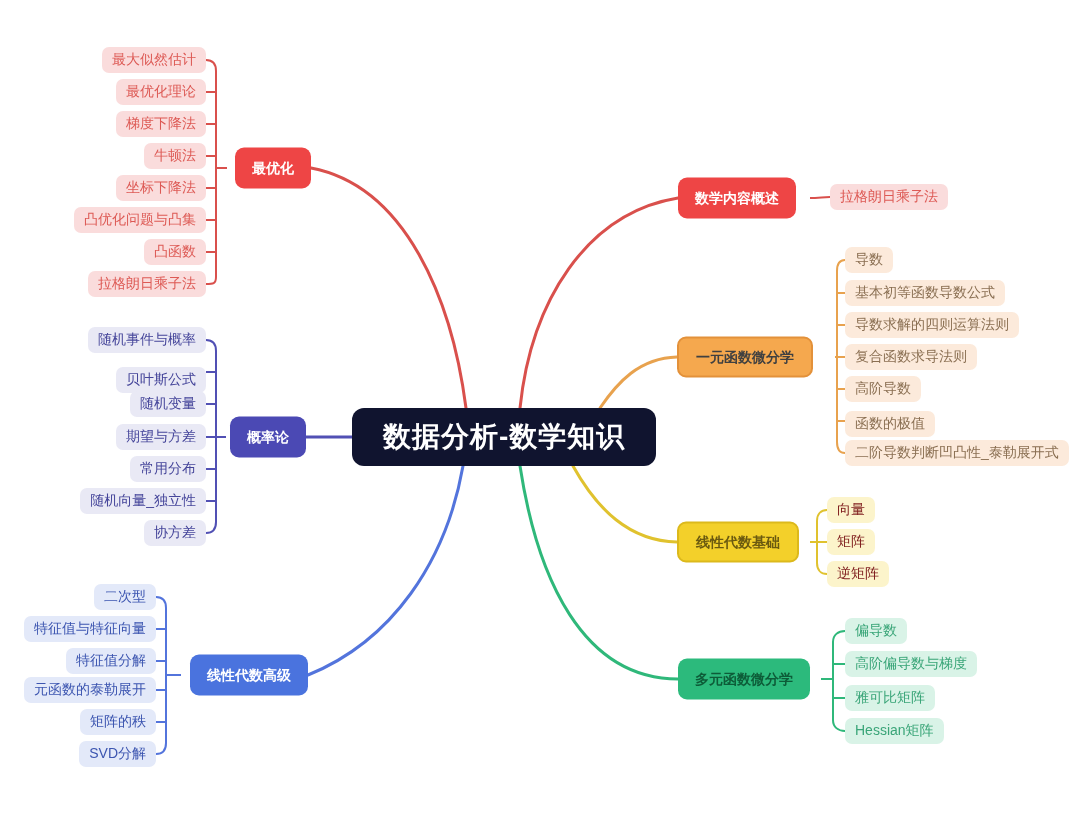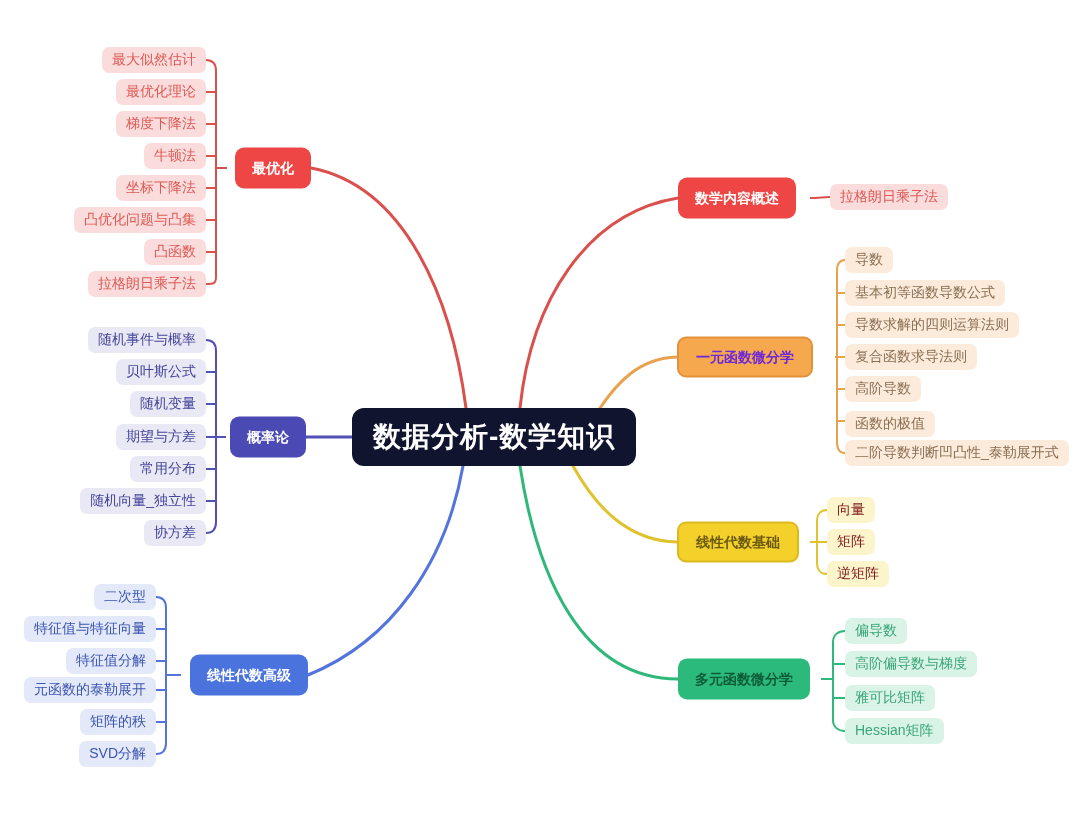--- a/index.html
+++ b/index.html
@@ -6,33 +6,33 @@
   #canvas{
     position:relative;width:1080px;height:829px;background:#ffffff;overflow:hidden;
     font-family:"Liberation Sans","DejaVu Sans",sans-serif;
   }
   #edges{position:absolute;left:0;top:0;width:1080px;height:829px;}
   .node,.child,.root{
     position:absolute;white-space:nowrap;box-sizing:border-box;
     transform:translateY(-50%);display:flex;align-items:center;justify-content:center;
   }
   .root{
-    left:352px;top:437px;height:58px;padding:0 21px;border-radius:12px;
+    left:352px;top:437px;height:58px;padding:0 31px;border-radius:12px;
     background:#10142f;color:#ffffff;font-size:28px;font-weight:bold;letter-spacing:1px;
   }
   .node{height:41px;padding:0 17px;border-radius:9px;font-size:14px;font-weight:bold;}
   .child{height:26px;padding:9px 10px;border-radius:7px;font-size:14px;}
   
   .b0-node,.b3-node{background:#ee4545;color:#ffffff;}
   .b0-child,.b3-child{background:#fadcdc;color:#dd5a55;}
   .b1-node{background:#4b49b4;color:#ffffff;}
   .b1-child{background:#e9e9f5;color:#45459a;}
   .b2-node{background:#4a73de;color:#ffffff;}
   .b2-child{background:#e3e9f9;color:#3c55b0;}
-  .b4-node{background:#f5a84e;color:#6d28d9;border:2px solid #e3913a;}
+  .b4-node{background:#f5a84e;color:#404040;border:2px solid #e3913a;}
   .b4-child{background:#fceadb;color:#8a6f52;}
   .b5-node{background:#f3d02a;color:#6b5a10;border:2px solid #dcb91c;}
   .b5-child{background:#fcf4cb;color:#7f1d1d;}
   .b6-node{background:#2cba7c;color:#0d5c38;}
   .b6-child{background:#d9f3e7;color:#3aa578;}
 </style>
 </head>
 <body>
 
 <div id="canvas">
@@ -74,21 +74,21 @@
   <div class="child b0-child" style="right:874px;top:92px">最优化理论</div>
   <div class="child b0-child" style="right:874px;top:124px">梯度下降法</div>
   <div class="child b0-child" style="right:874px;top:156px">牛顿法</div>
   <div class="child b0-child" style="right:874px;top:188px">坐标下降法</div>
   <div class="child b0-child" style="right:874px;top:220px">凸优化问题与凸集</div>
   <div class="child b0-child" style="right:874px;top:252px">凸函数</div>
   <div class="child b0-child" style="right:874px;top:284px">拉格朗日乘子法</div>
 
   <div class="node b1-node" style="right:774px;top:437px">概率论</div>
   <div class="child b1-child" style="right:874px;top:340px">随机事件与概率</div>
-  <div class="child b1-child" style="right:874px;top:372px">贝叶斯公式</div>
+  <div class="child b1-child" style="right:874px;top:380px">贝叶斯公式</div>
   <div class="child b1-child" style="right:874px;top:404px">随机变量</div>
   <div class="child b1-child" style="right:874px;top:437px">期望与方差</div>
   <div class="child b1-child" style="right:874px;top:469px">常用分布</div>
   <div class="child b1-child" style="right:874px;top:501px">随机向量_独立性</div>
   <div class="child b1-child" style="right:874px;top:533px">协方差</div>
 
   <div class="node b2-node" style="right:772px;top:675px">线性代数高级</div>
   <div class="child b2-child" style="right:924px;top:597px">二次型</div>
   <div class="child b2-child" style="right:924px;top:629px">特征值与特征向量</div>
   <div class="child b2-child" style="right:924px;top:661px">特征值分解</div>

